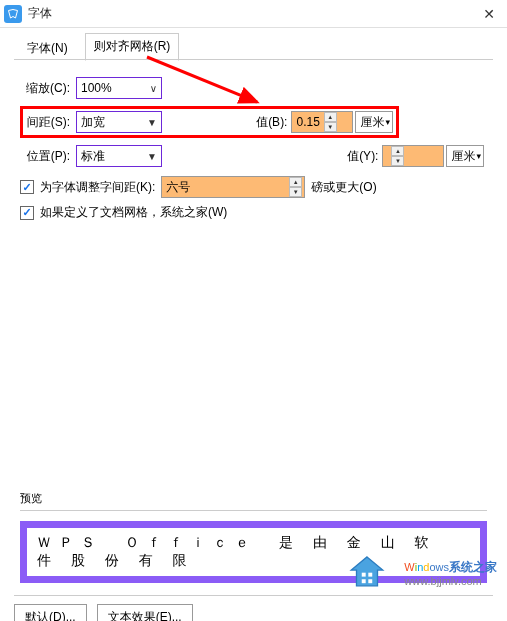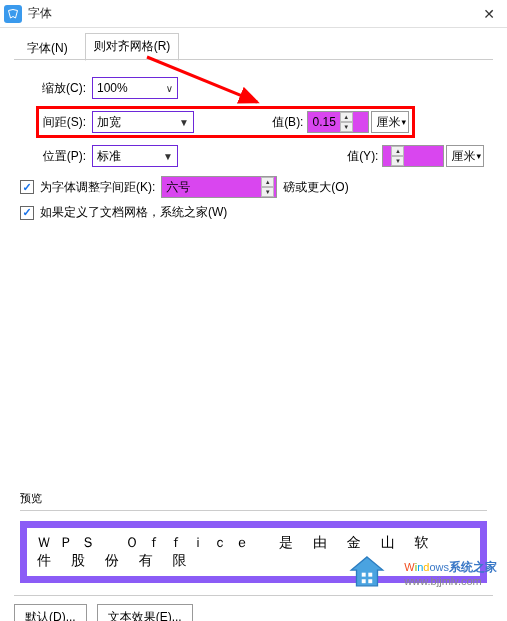--- a/index.html
+++ b/index.html
@@ -8,25 +8,25 @@
     .app-icon { width: 18px; height: 18px; background: #3a9aed; border-radius: 3px; display: flex; align-items: center; justify-content: center; margin-right: 6px; }
     .app-icon svg { width: 12px; height: 12px; }
     .title-text { font-size: 12px; color: #222; flex: 1; }
     .close-btn { width: 28px; height: 28px; display: flex; align-items: center; justify-content: center; font-size: 14px; color: #333; }
     .tabbar { display: flex; padding: 4px 14px 0 14px; gap: 4px; position: relative; }
     .tab { padding: 6px 12px 4px 12px; font-size: 12px; border: 1px solid transparent; border-bottom: none; position: relative; top: 1px; background: #fff; }
     .tab.active { border: 1px solid #ccc; border-bottom: 1px solid #fff; }
     .tab-highlight { border: 3px solid red; padding: 4px 8px 2px 8px; }
     .tab-underline { position: absolute; left: 14px; right: 14px; bottom: 0; height: 1px; background: #ccc; }
     .content { padding: 14px 20px; }
-    .row { display: flex; align-items: center; height: 28px; margin-bottom: 6px; font-size: 12px; margin-left: 16px; }
+    .row { display: flex; align-items: center; height: 28px; margin-bottom: 6px; font-size: 12px; }
     .label { text-align: right; min-width: 56px; padding-right: 6px; }
     .select { height: 22px; border: 1px solid #6d28d9; display: inline-flex; align-items: center; padding: 0 4px; background: #fff; font-size: 12px; position: relative; }
     .select .caret { margin-left: auto; font-size: 10px; color: #333; }
-    .spinner { height: 22px; border: 1px solid #999; display: inline-flex; align-items: center; padding: 0 2px 0 4px; font-size: 12px; background: #d946ef; }
+    .spinner { height: 22px; border: 1px solid #999; display: inline-flex; align-items: center; padding: 0 2px 0 4px; font-size: 12px; background: #fdba74; }
     .spin-btns { display: flex; flex-direction: column; margin-left: 4px; }
     .spin-btns span { font-size: 6px; line-height: 8px; color: #333; border: 1px solid #bbb; background:#f1f1f1; width:13px; text-align:center;}
     .checkbox-row { display: flex; align-items: center; font-size: 12px; margin: 6px 0; }
     .checkbox { width: 14px; height: 14px; border: 1px solid #666; margin-right: 6px; display: flex; align-items: center; justify-content: center; background: #fff; }
     .checkbox.checked::after { content: "✓"; font-size: 11px; color: #1a73e8; font-weight: bold; }
     .row-highlight-container { border: 3px solid red; padding: 2px 3px; display: flex; align-items: center; width: 379px; }
     .arrow-container { position: absolute; top: 52px; left: 142px; pointer-events: none; }
     .preview-label { font-size: 11px; margin: 4px 20px 4px 20px; }
     .preview-line { height: 1px; background: #ccc; margin: 0 20px 10px 20px; }
     .preview-box { margin: 0 20px; border: 7px solid #8b5cf6; height: 62px; display: flex; align-items: center; justify-content: center; padding: 16px 10px; letter-spacing: 8px; font-size: 14px; overflow:hidden;}
@@ -78,21 +78,21 @@
     <span class="label">缩放(C):</span>
     <div class="select" style="width:86px">
       <span>100%</span>
       <span class="caret">∨</span>
     </div>
   </div>
 
   <div class="row">
     <div class="row-highlight-container">
       <span class="label" style="min-width:50px">间距(S):</span>
-      <div class="select" style="width:102px">
+      <div class="select" style="width:86px">
         <span>加宽</span>
         <span class="caret">▼</span>
       </div>
       <span style="flex:1"></span>
       <span style="margin-right:4px;">值(B):</span>
       <div class="spinner" style="width:62px">
         <span>0.15</span>
         <div class="spin-btns">
             <span>▲</span>
             <span>▼</span>
@@ -123,21 +123,21 @@
     <div class="unit-sel" style="margin-left:2px;">
       <span>厘米</span>
       <span style="font-size:9px;margin-left:1px;">▾</span>
     </div>
     <span style="width:3px;"></span>
   </div>
 
   <div class="checkbox-row">
     <div class="checkbox checked"></div>
     <span>为字体调整字间距(K):</span>
-    <div class="spinner" style="width:116px;margin:0 6px;">
+    <div class="spinner" style="width:144px;margin:0 6px;">
       <span>六号</span>
       <div class="spin-btns" style="margin-left:auto">
           <span>▲</span>
           <span>▼</span>
         </div>
     </div>
     <span>磅或更大(O)</span>
   </div>
 
   <div class="checkbox-row">

